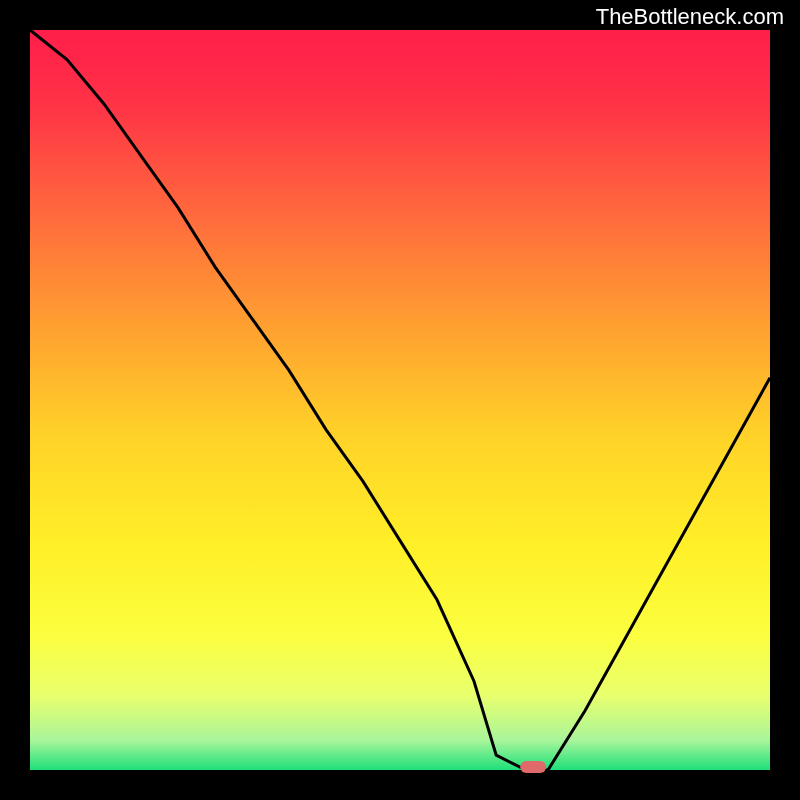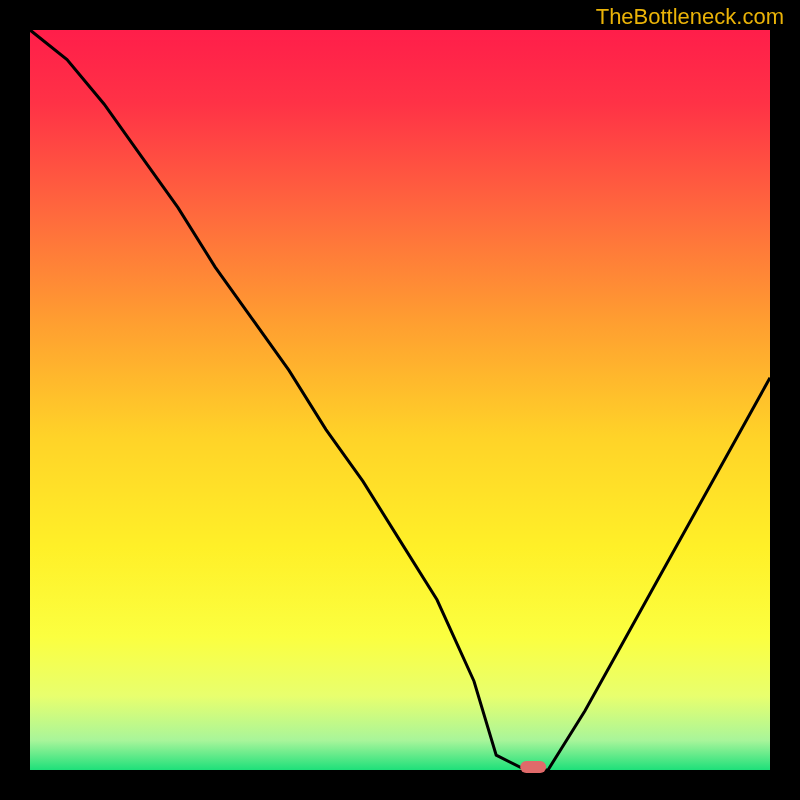--- a/index.html
+++ b/index.html
@@ -15,21 +15,21 @@
     width: 800px;
     height: 800px;
     background: #000;
   }
   .watermark {
     position: absolute;
     top: 4px;
     right: 16px;
     font-family: Arial, Helvetica, sans-serif;
     font-size: 22px;
-    color: #eab308;
+    color: #ffffff;
     z-index: 5;
   }
   svg.plot {
     position: absolute;
     left: 0;
     top: 0;
     width: 800px;
     height: 800px;
   }
 </style>

